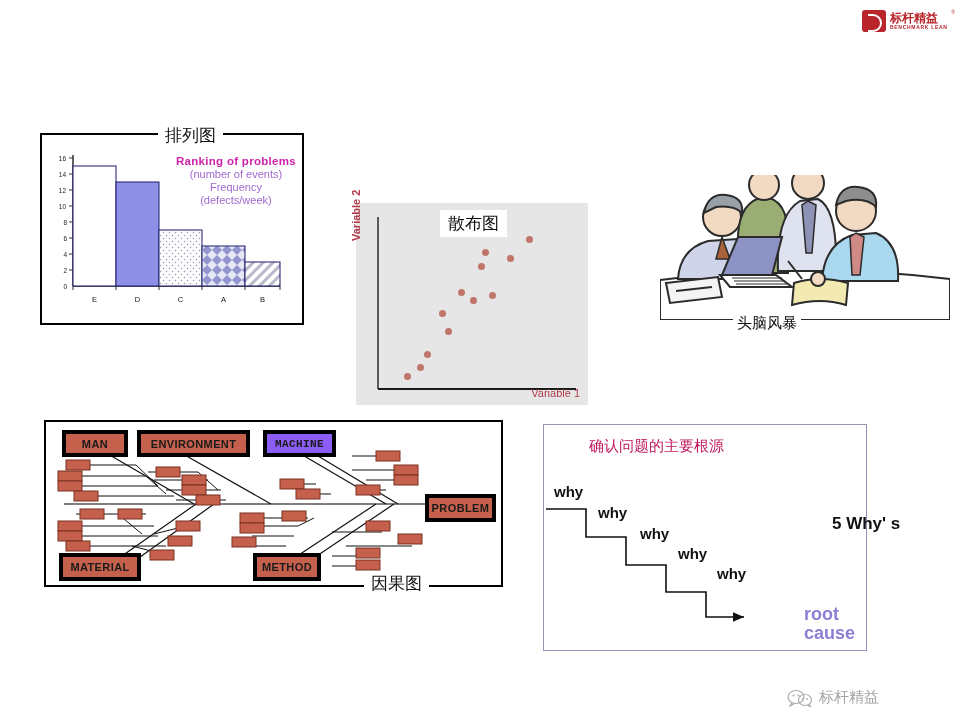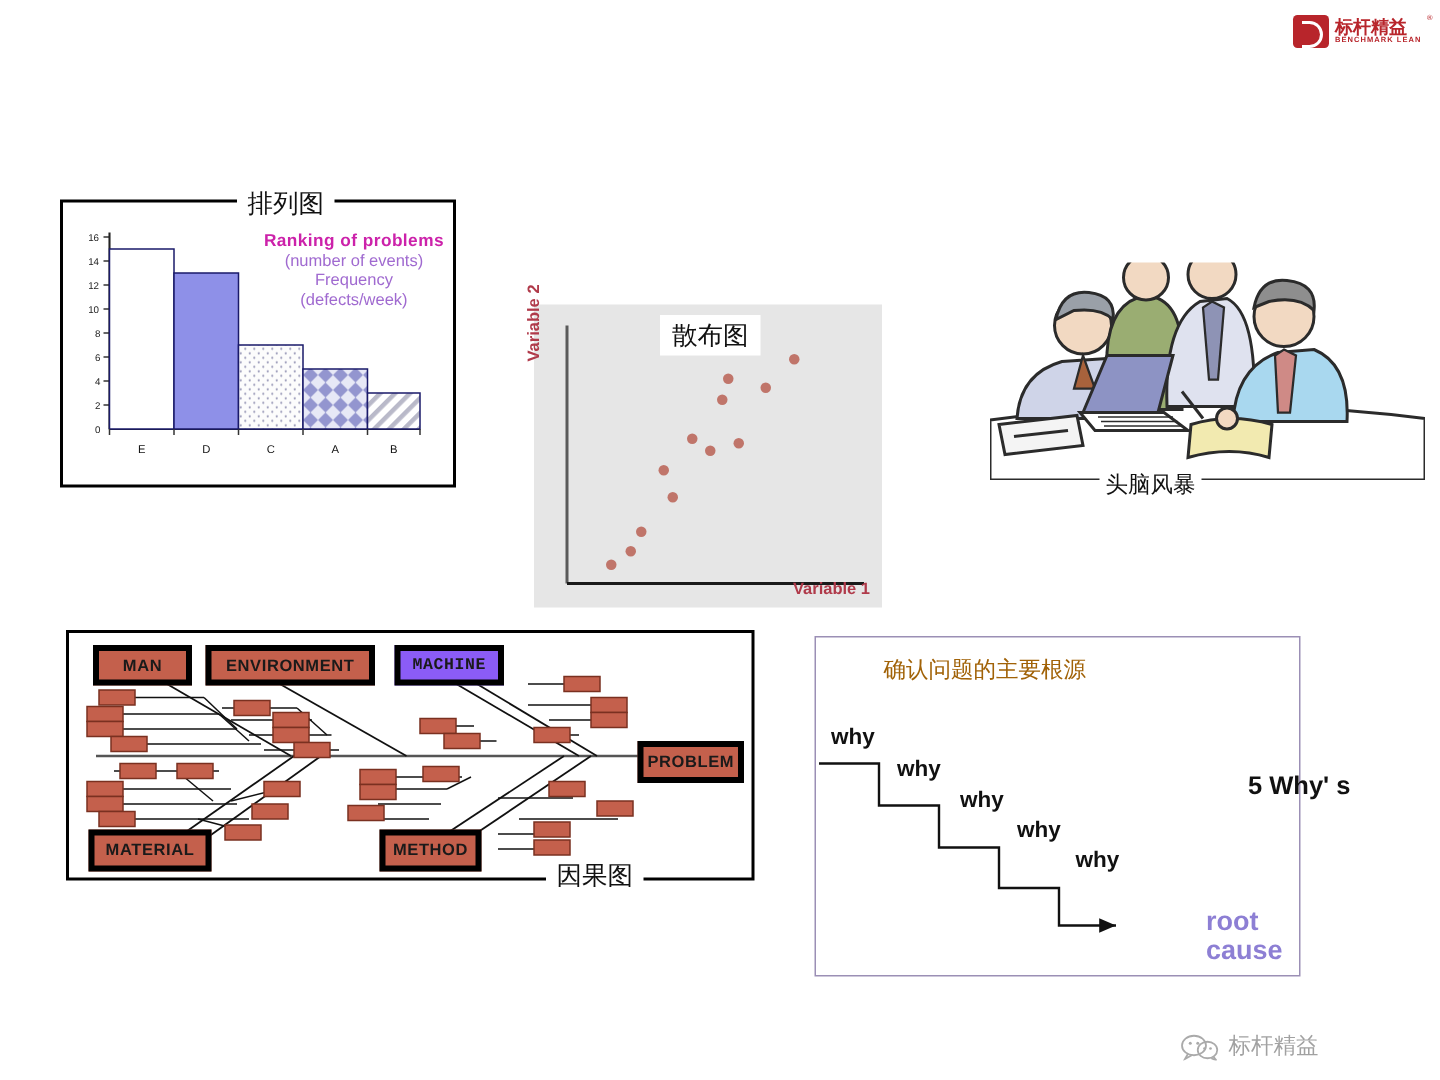--- a/index.html
+++ b/index.html
@@ -164,21 +164,21 @@
     font-weight: bold;
     color: #b03a4a;
     white-space: nowrap;
     z-index: 5;
   }
   #scatter-xlabel {
     position: absolute;
     right: 8px;
     bottom: 6px;
     font-size: 11px;
-    font-weight: bold;
+    font-weight: normal;
     color: #b03a4a;
     white-space: nowrap;
     z-index: 5;
     margin-left: 46px;
   }
 
   
   #brainstorm {
     position: absolute;
     left: 660px;
@@ -242,21 +242,21 @@
     height: 225px;
     border: 1px solid #9b8fb5;
     background: #ffffff;
   }
   #whys-heading {
     position: absolute;
     left: 45px;
     top: 12px;
     font-family: "DejaVu Serif", "Liberation Serif", serif;
     font-size: 15px;
-    color: #a16207;
+    color: #be185d;
     white-space: nowrap;
   }
   .why-word {
     position: absolute;
     font-size: 15px;
     font-weight: bold;
     color: #111111;
     z-index: 4;
   }
   #root-cause {

